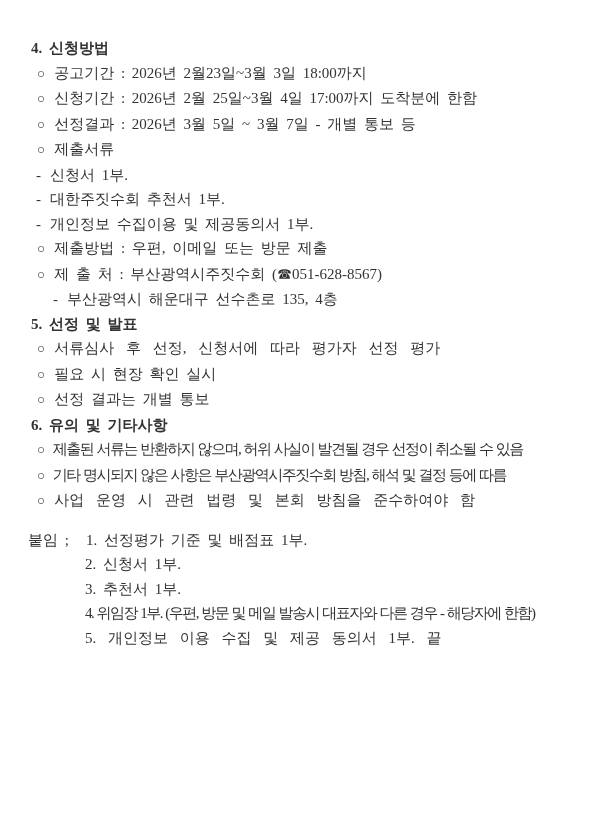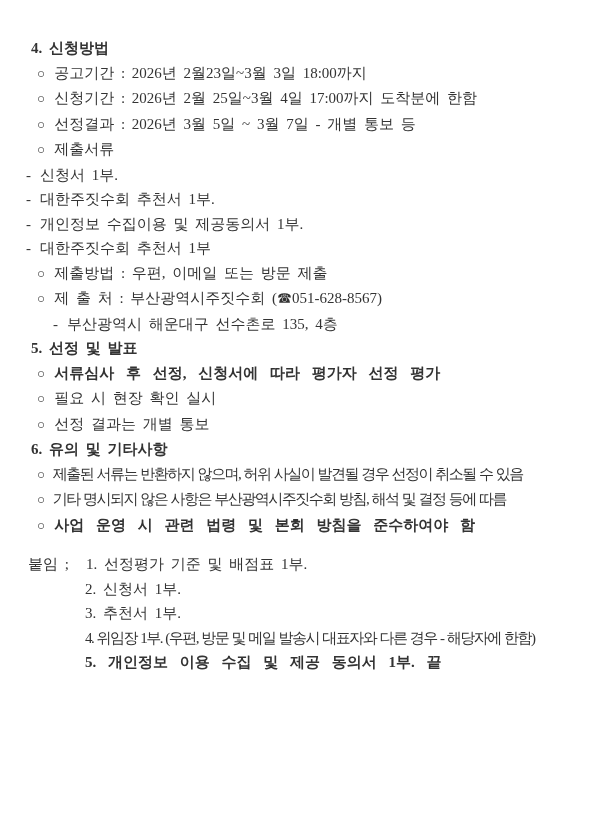--- a/index.html
+++ b/index.html
@@ -15,26 +15,26 @@
     padding-top: 36px;
   }
   .line {
     font-size: 15px;
     line-height: 24.5px;
     white-space: nowrap;
     word-spacing: 3px;
   }
   .heading { padding-left: 31px; font-weight: bold; }
   .circle  { padding-left: 37px; }
-  .dash    { padding-left: 26px; }
+  .dash    { padding-left: 36px; }
   .subdash { padding-left: 53px; }
   .bullet  { display: inline-block; margin-right: 9px; }
   .circle > .bullet { font-size: 13.5px; }
   .condensed { letter-spacing: -1.5px; word-spacing: 1px; }
-  .wide      { word-spacing: 8px; font-weight: bold; }
+  .wide      { word-spacing: 8px; }
   .attach-block { margin-top: 14px; }
   .attach-first { padding-left: 28px; }
   .attach-label { margin-right: 17px; }
   .attach-item  { padding-left: 85px; }
 </style>
 </head>
 <body>
 
 <div class="page">
 
@@ -61,23 +61,20 @@
   </div>
 
   <div class="line dash">
     <span class="bullet">-</span><span>대한주짓수회 추천서 1부.</span>
   </div>
 
   <div class="line dash">
     <span class="bullet">-</span><span>개인정보 수집이용 및 제공동의서 1부.</span>
   </div>
 
-  <div class="line dash">
-    <span class="bullet">-</span><span>대한주짓수회 추천서 1부</span>
-  </div>
 
 
   <div class="line circle">
     <span class="bullet">○</span><span>제출방법 : 우편, 이메일 또는 방문 제출</span>
   </div>
 
   <div class="line circle">
     <span class="bullet">○</span><span>제 출 처 : 부산광역시주짓수회 (</span><span>☎</span><span>051-628-8567)</span>
   </div>
 

